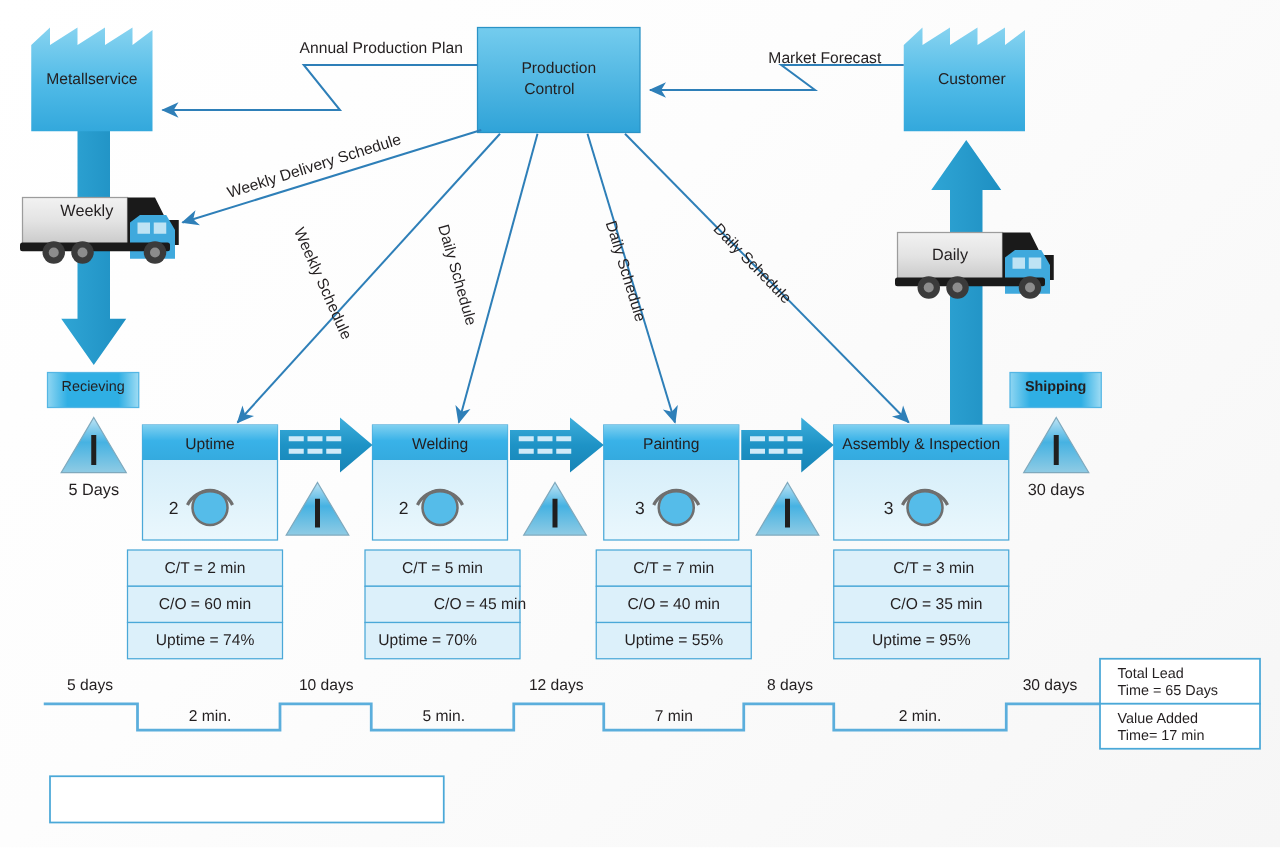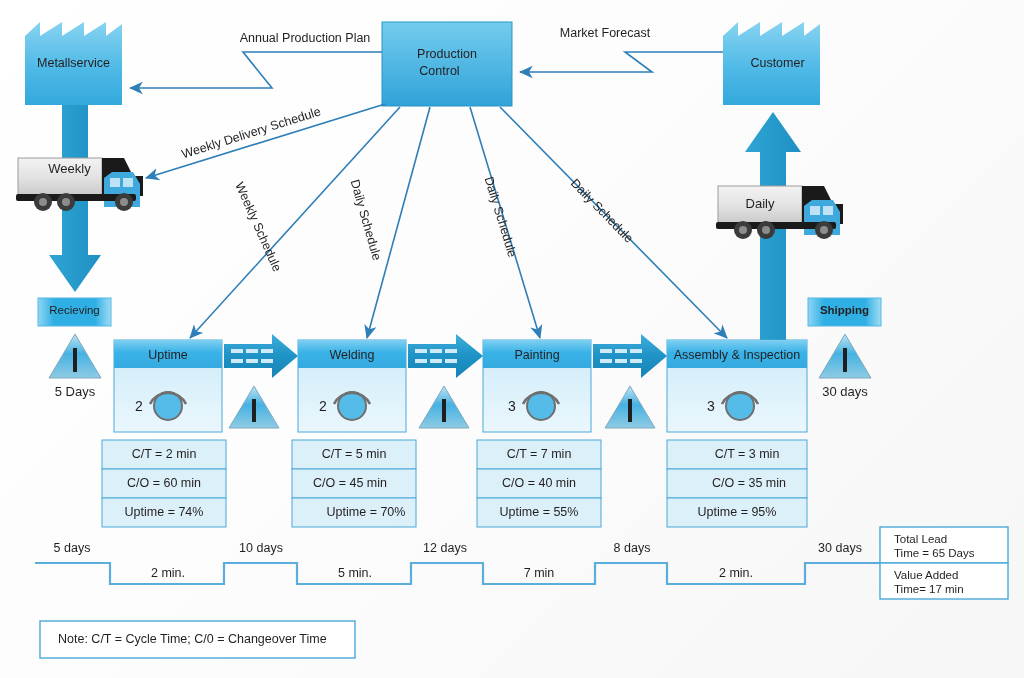--- a/index.html
+++ b/index.html
@@ -273,21 +273,21 @@
 
   <div class="lbl ctr" style="left:25px;top:56px;width:97px;font-size:12.5px;">Metallservice</div>
 
   <div class="lbl ctr" style="left:723px;top:56px;width:109px;font-size:12.5px;">Customer</div>
 
   <div class="lbl ctr" style="left:382px;top:47px;width:130px;font-size:12.5px;">Production</div>
   <div class="lbl ctr" style="left:382px;top:64px;width:115px;font-size:12.5px;">Control</div>
 
   <div class="lbl ctr" style="left:180px;top:31px;width:250px;font-size:12.5px;">Annual Production Plan</div>
 
-  <div class="lbl ctr" style="left:505px;top:26px;width:200px;font-size:12.5px;">Market Forecast</div>
+  <div class="lbl ctr" style="left:505px;top:39px;width:200px;font-size:12.5px;text-align:right;">Market Forecast</div>
 
   <div class="lbl rot" style="left:180px;top:148px;font-size:12.5px;transform:rotate(-17.5deg);">Weekly Delivery Schedule</div>
 
   <div class="lbl rot" style="left:245px;top:180px;font-size:12.5px;transform:rotate(66deg);">Weekly Schedule</div>
 
   <div class="lbl rot" style="left:361px;top:178px;font-size:12.5px;transform:rotate(74deg);">Daily Schedule</div>
 
   <div class="lbl rot" style="left:495px;top:175px;font-size:12.5px;transform:rotate(73deg);">Daily Schedule</div>
 
   <div class="lbl rot" style="left:578px;top:176px;font-size:12.5px;transform:rotate(46deg);">Daily Schedule</div>
@@ -312,22 +312,22 @@
   <div class="lbl" style="left:135px;top:398px;font-size:14px;">2</div>
   <div class="lbl" style="left:319px;top:398px;font-size:14px;">2</div>
   <div class="lbl" style="left:508px;top:398px;font-size:14px;">3</div>
   <div class="lbl" style="left:707px;top:398px;font-size:14px;">3</div>
 
   <div class="lbl ctr" style="left:102px;top:447px;width:124px;font-size:12.5px;">C/T = 2 min</div>
   <div class="lbl ctr" style="left:102px;top:476px;width:124px;font-size:12.5px;">C/O = 60 min</div>
   <div class="lbl ctr" style="left:102px;top:505px;width:124px;font-size:12.5px;">Uptime = 74%</div>
 
   <div class="lbl ctr" style="left:292px;top:447px;width:124px;font-size:12.5px;">C/T = 5 min</div>
-  <div class="lbl ctr" style="left:292px;top:476px;width:116px;font-size:12.5px;">C/O = 45 min</div>
-  <div class="lbl ctr" style="left:304px;top:505px;width:124px;font-size:12.5px;">Uptime = 70%</div>
+  <div class="lbl ctr" style="left:292px;top:476px;width:116px;font-size:12.5px;padding-left:34px;">C/O = 45 min</div>
+  <div class="lbl ctr" style="left:280px;top:505px;width:124px;font-size:12.5px;">Uptime = 70%</div>
 
   <div class="lbl ctr" style="left:477px;top:447px;width:124px;font-size:12.5px;">C/T = 7 min</div>
   <div class="lbl ctr" style="left:477px;top:476px;width:124px;font-size:12.5px;">C/O = 40 min</div>
   <div class="lbl ctr" style="left:477px;top:505px;width:124px;font-size:12.5px;">Uptime = 55%</div>
 
   <div class="lbl ctr" style="left:667px;top:447px;width:160px;font-size:12.5px;">C/T = 3 min</div>
   <div class="lbl ctr" style="left:667px;top:476px;width:164px;font-size:12.5px;">C/O = 35 min</div>
   <div class="lbl ctr" style="left:667px;top:505px;width:140px;font-size:12.5px;">Uptime = 95%</div>
 
   <div class="lbl ctr" style="left:32px;top:541px;width:80px;font-size:12.5px;">5 days</div>
@@ -339,15 +339,14 @@
   <div class="lbl ctr" style="left:118px;top:566px;width:100px;font-size:12.5px;">2 min.</div>
   <div class="lbl ctr" style="left:305px;top:566px;width:100px;font-size:12.5px;">5 min.</div>
   <div class="lbl ctr" style="left:489px;top:566px;width:100px;font-size:12.5px;">7 min</div>
   <div class="lbl ctr" style="left:681px;top:566px;width:110px;font-size:12.5px;">2 min.</div>
 
   <div class="lbl" style="left:894px;top:533px;font-size:11.5px;">Total Lead</div>
   <div class="lbl" style="left:894px;top:547px;font-size:11.5px;">Time = 65 Days</div>
   <div class="lbl" style="left:894px;top:569px;font-size:11.5px;">Value Added</div>
   <div class="lbl" style="left:894px;top:583px;font-size:11.5px;">Time= 17 min</div>
 
-  <div class="lbl" style="left:58px;top:632px;font-size:12.5px;">Note: C/T = Cycle Time; C/0 = Changeover Time</div>
 
 </div>
 
 </body></html>

